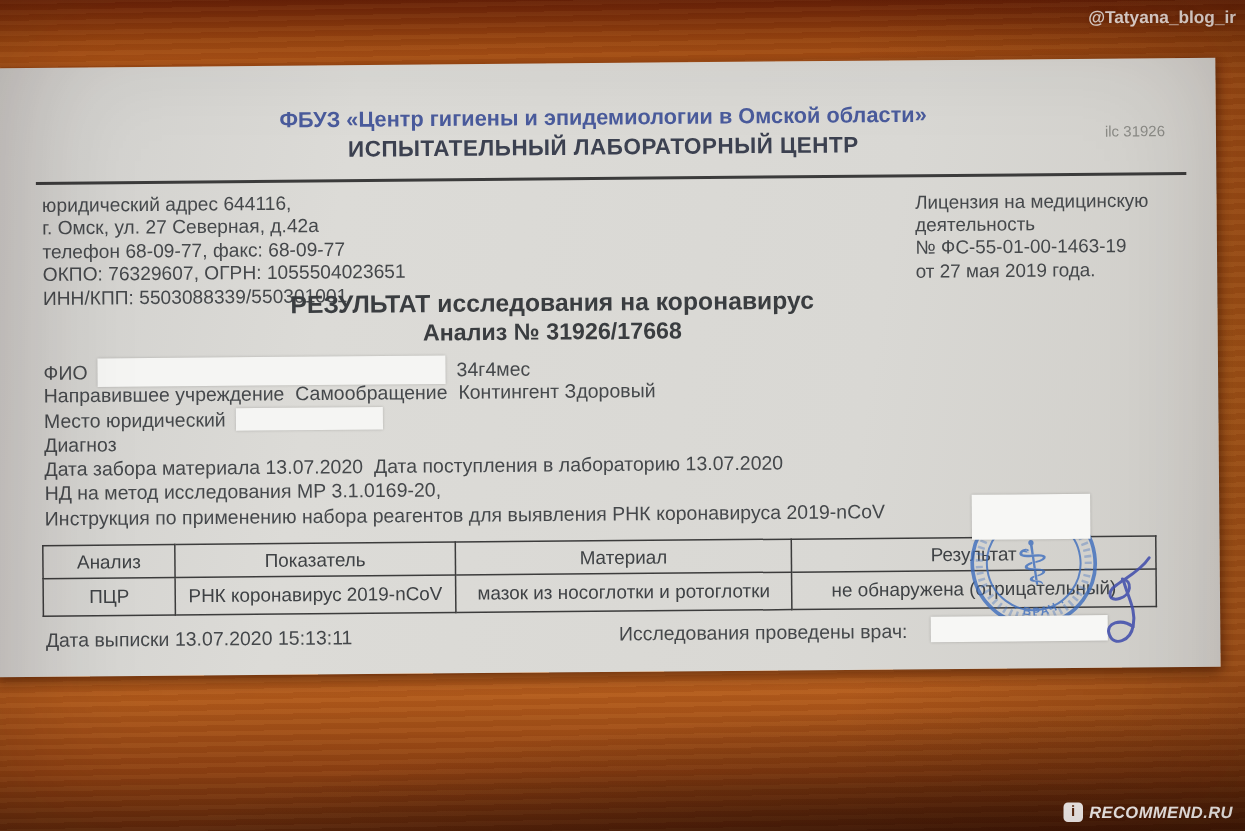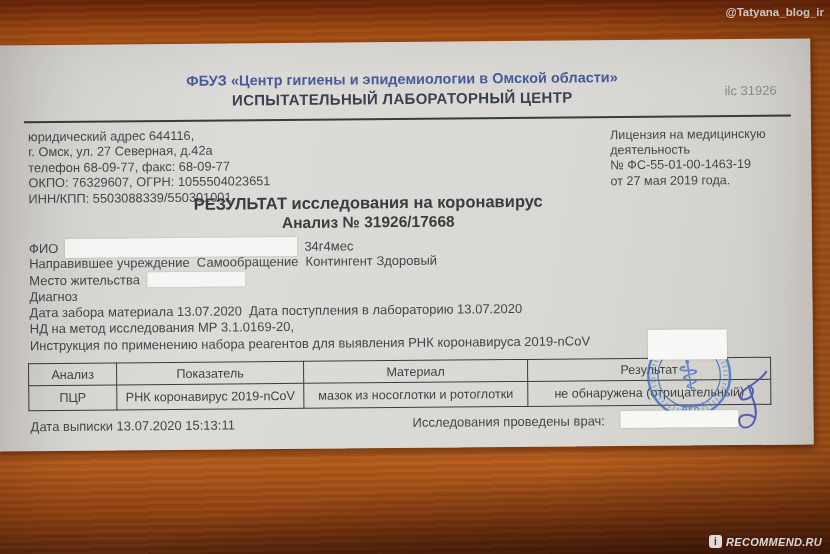--- a/index.html
+++ b/index.html
@@ -28,21 +28,21 @@
     background: linear-gradient(100deg, #cfcecb 0%, #dcdbd7 28%, #d9d8d4 70%, #cfcdc8 100%);
     transform: rotate(-0.5deg);
     box-shadow: 0 5px 9px rgba(50,15,0,0.45), 2px 0 6px rgba(50,15,0,0.25);
     color:#45484b;
     font-size:13px;
   }
 
   .doc-header{ position:absolute; left:0; right:0; top:27px; text-align:center; }
   .org-name{ font-weight:bold; font-size:14.5px; color:#4a5b9c; line-height:21px; }
   .center-name{ font-weight:bold; font-size:15px; color:#3c4150; letter-spacing:.3px; }
-  .form-code{ position:absolute; right:34px; top:44px; font-size:13px; color:#8b8b86; }
+  .form-code{ position:absolute; right:34px; top:44px; font-size:10px; color:#8b8b86; }
   .rule{ position:absolute; left:30px; right:20px; top:76px; border-top:2px solid #3b3b3b; }
 
   .contacts{ position:absolute; left:34px; top:84px; line-height:15.4px; font-size:12.8px; }
   .license{ position:absolute; left:616px; top:88px; line-height:15.2px; font-size:12.6px; }
 
   .title1{ position:absolute; left:0; right:70px; top:151px; text-align:center;
            font-weight:bold; font-size:16.5px; color:#3a3d40; }
   .title2{ position:absolute; left:0; right:70px; top:171px; text-align:center;
            font-weight:bold; font-size:15.5px; color:#3a3d40; }
 
@@ -119,21 +119,21 @@
       <div>от 27 мая 2019 года.</div>
     </div>
 
     <div class="title1">РЕЗУЛЬТАТ исследования на коронавирус</div>
     <div class="title2">Анализ № 31926/17668</div>
 
     <div class="line" style="top:195px;"><span>ФИО</span><span class="redact fio"></span><span>34г4мес</span></div>
 
     <div class="line" style="top:211px;">Направившее учреждение  Самообращение  Контингент Здоровый</div>
 
-    <div class="line" style="top:228px;"><span>Место жительства</span><span class="redact addr"></span></div>
+    <div class="line" style="top:228px;"><span>Место юридический</span><span class="redact addr"></span></div>
 
     <div class="line" style="top:244px;">Диагноз</div>
     <div class="line" style="top:260px;">Дата забора материала 13.07.2020  Дата поступления в лабораторию 13.07.2020</div>
     <div class="line" style="top:276px;">НД на метод исследования МР 3.1.0169-20,</div>
     <div class="line" style="top:293px;">Инструкция по применению набора реагентов для выявления РНК коронавируса 2019-nCoV</div>
 
     <svg class="stamp" viewBox="0 0 84 84">
       <g fill="none" stroke="#3e6ebe">
         <circle cx="42" cy="42" r="40" stroke-width="2.4"></circle>
         <circle cx="42" cy="42" r="30.5" stroke-width="1.3"></circle>

